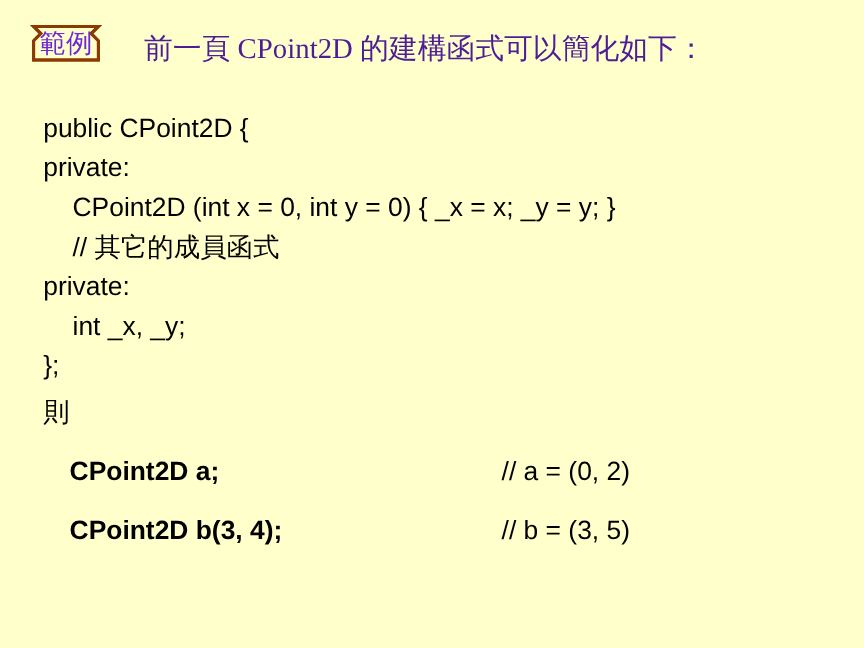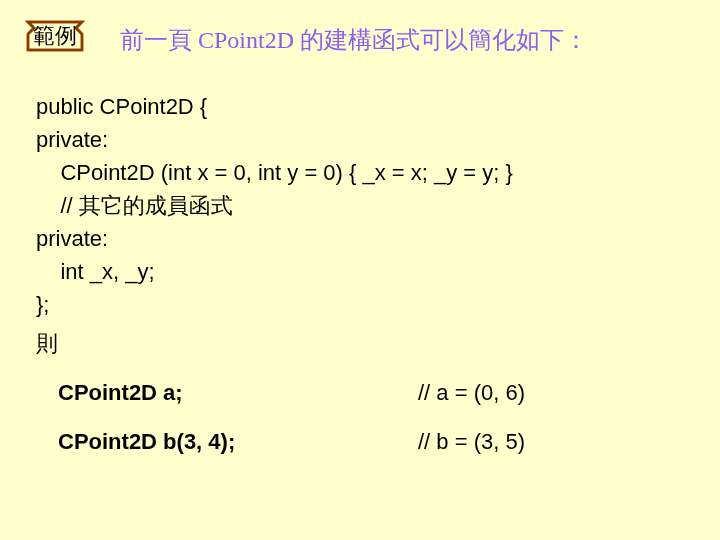--- a/index.html
+++ b/index.html
@@ -21,31 +21,31 @@
     width: 70px;
     height: 40px;
   }
   .badge svg { display: block; }
   .badge-text {
     position: absolute;
     left: 0; top: 0; width: 100%; height: 100%;
     display: flex;
     align-items: center;
     justify-content: center;
-    color: #000000;
+    color: #6d28d9;
     font-family: "DFKai-SB", "KaiTi", serif;
     font-size: 22px;
   }
   .headline {
     position: absolute;
     left: 120px;
     top: 24px;
     font-family: "DFKai-SB", "KaiTi", "PMingLiU", serif;
     font-size: 24px;
-    color: #8b5cf6;
+    color: #4c1d95;
   }
   .codeblock {
     position: absolute;
     left: 36px;
     top: 90px;
     width: 660px;
     font-family: Arial, sans-serif;
     font-size: 22px;
     line-height: 1.5;
   }
@@ -86,21 +86,21 @@
   <div class="code-line">    // 其它的成員函式</div>
   <div class="code-line">private:</div>
   <div class="code-line">    int _x, _y;</div>
   <div class="code-line">};</div>
 
   <div class="then">則</div>
 
   <div class="examples">
     <div class="ex-row">
       <div class="ex-left">CPoint2D a;</div>
-      <div class="ex-right">// a = (0, 6)</div>
+      <div class="ex-right">// a = (0, 2)</div>
     </div>
     <div class="ex-row">
       <div class="ex-left">CPoint2D b(3, 4);</div>
       <div class="ex-right">// b = (3, 5)</div>
     </div>
     <div class="ex-row">
     </div>
   </div>
 </div>
 

